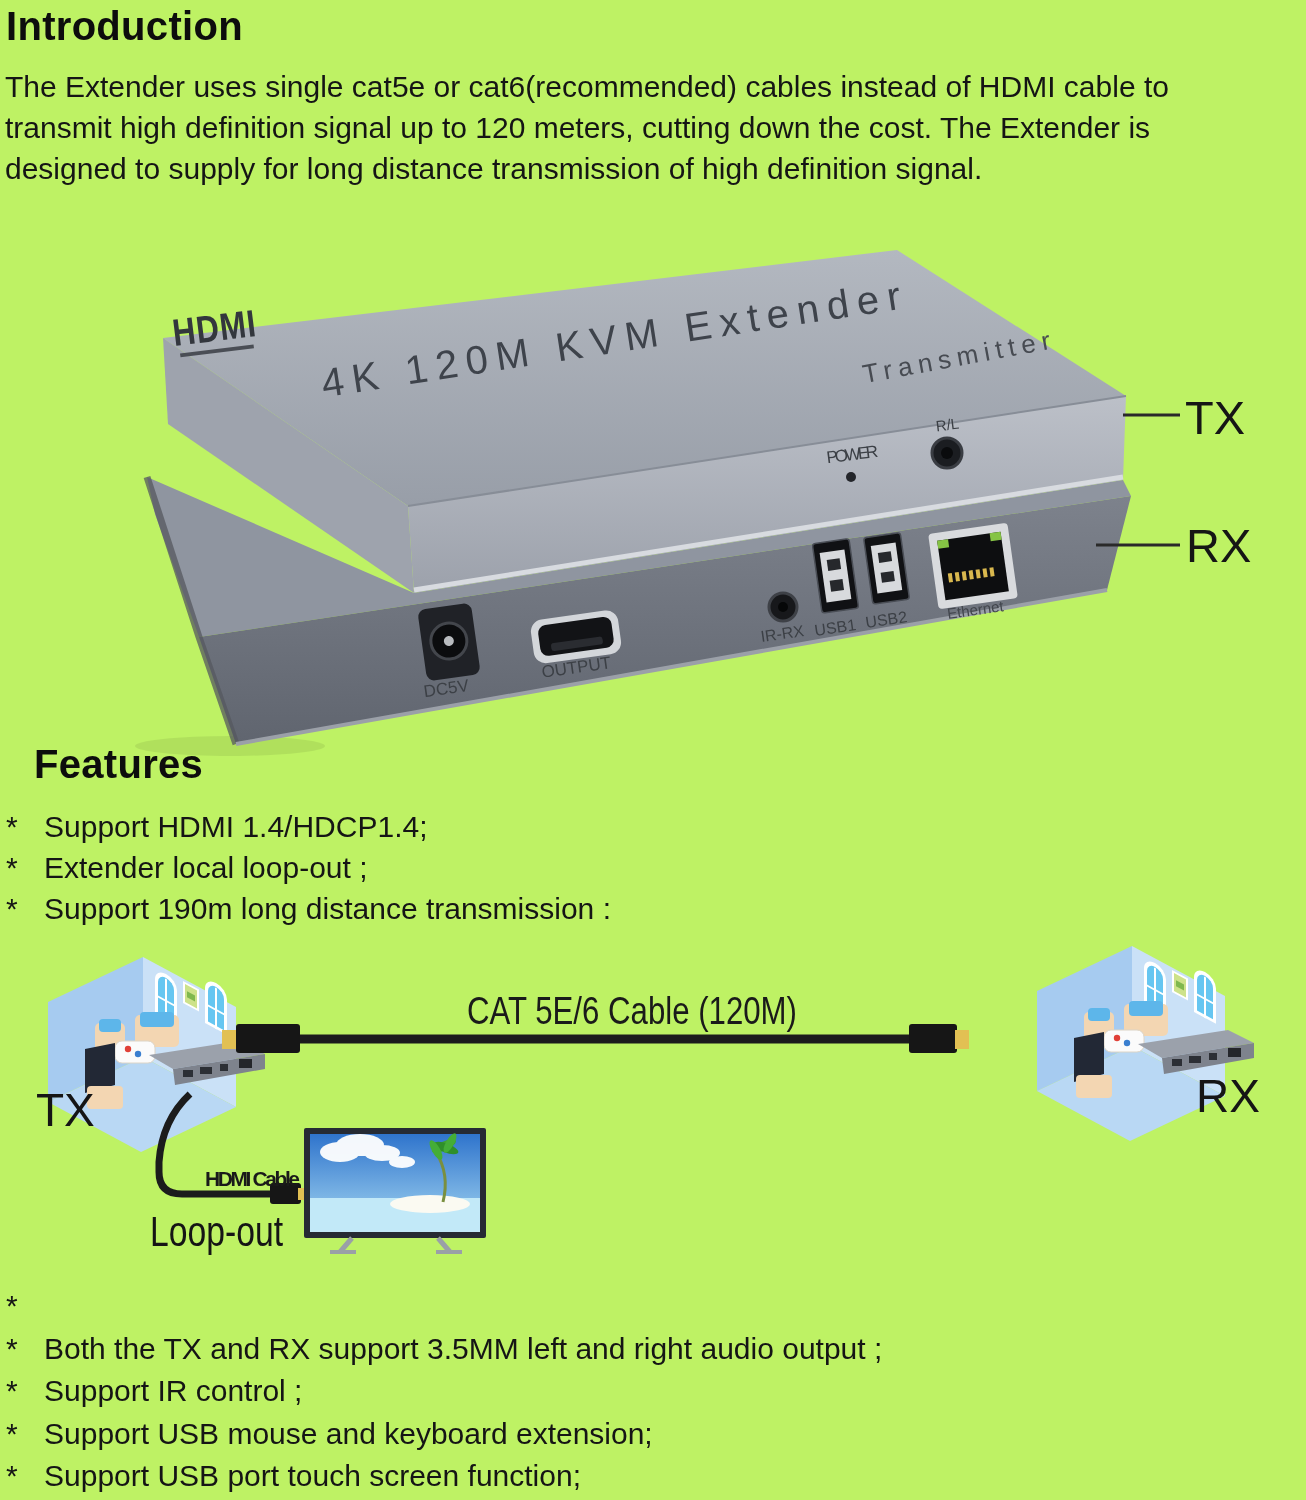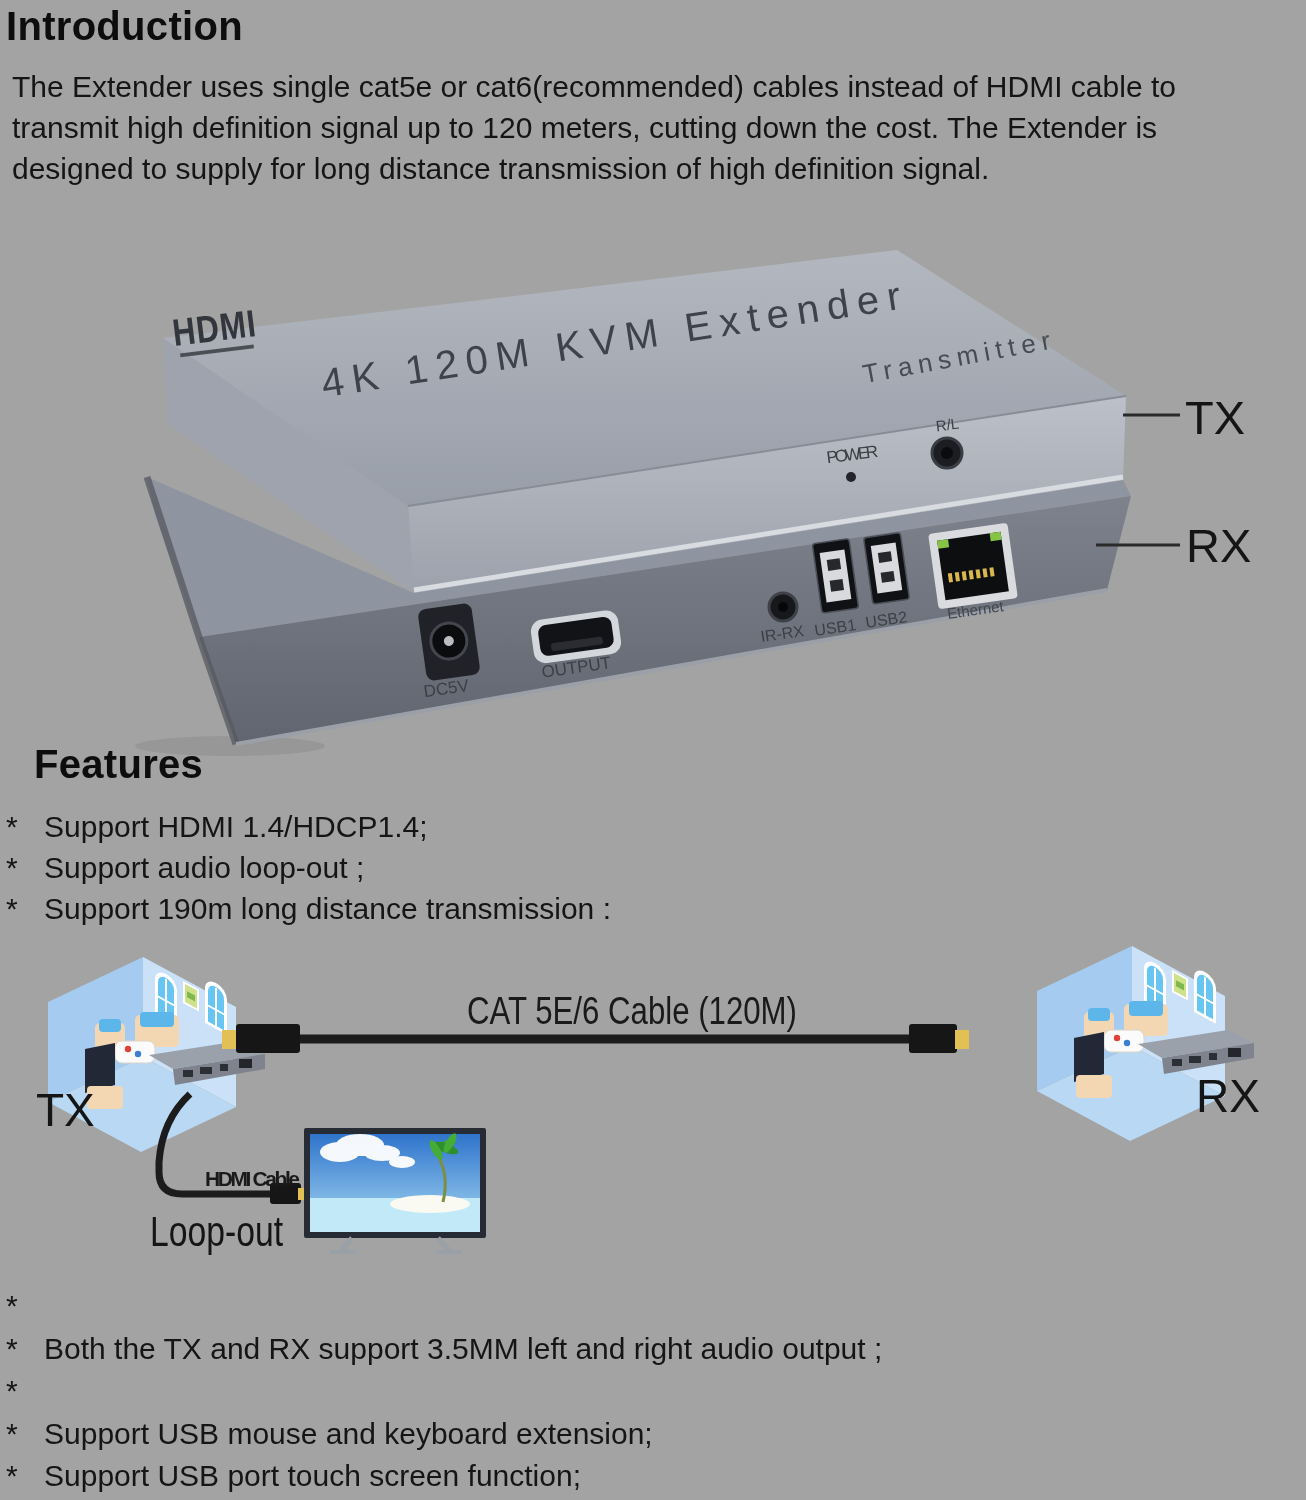--- a/index.html
+++ b/index.html
@@ -1,35 +1,35 @@
 <!DOCTYPE html>
 <html><head>
 <meta charset="utf-8">
 <style>
   html,body{margin:0;padding:0;background:#fff;}
-  .page{position:relative;width:1306px;height:1500px;background:#a3a3a3;overflow:hidden;
+  .page{position:relative;width:1306px;height:1500px;background:#bef264;overflow:hidden;
         font-family:"Liberation Sans","DejaVu Sans",sans-serif;color:#111;}
   .abs{position:absolute;}
   .h-main{font-size:40px;font-weight:bold;color:#0d0d0d;letter-spacing:0.3px;}
   .para{white-space:pre;font-size:30px;line-height:41px;color:#151515;}
   .feat{list-style:none;margin:0;padding:0;font-size:30px;color:#151515;}
   .feat li{display:flex;white-space:pre;}
   .feat .star{flex:0 0 38px;width:38px;}
   .l41 li{line-height:41px;}
   .l425 li{line-height:42.5px;}
   svg{display:block;}
   svg text{font-family:"Liberation Sans","DejaVu Sans",sans-serif;}
 </style>
 </head>
 <body>
 
 <div class="page">
 
   <div class="abs h-main" style="left:6px;top:4px;">Introduction</div>
-  <div class="abs para" style="left:12px;top:66px;">The Extender uses single cat5e or cat6(recommended) cables instead of HDMI cable to
+  <div class="abs para" style="left:5px;top:66px;">The Extender uses single cat5e or cat6(recommended) cables instead of HDMI cable to
 transmit high definition signal up to 120 meters, cutting down the cost. The Extender is
 designed to supply for long distance transmission of high definition signal.</div>
 
   <svg class="abs" style="left:0;top:0;" width="1306" height="1500" viewBox="0 0 1306 1500">
     <defs>
       <linearGradient id="gTop" x1="0" y1="0" x2="0" y2="1">
         <stop offset="0" stop-color="#b3b8c0"></stop>
           <stop offset="1" stop-color="#989ea8"></stop>
       </linearGradient>
       <linearGradient id="gFront" x1="0" y1="0" x2="0" y2="1">
@@ -229,25 +229,25 @@
           <rect x="436" y="1250" width="26" height="4" fill="#9aa0a7"></rect>
         </g>
       </g>
     </g>
   </svg>
 
   <div class="abs h-main" style="left:6px;top:742px;margin-left:28px;">Features</div>
 
   <ul class="abs feat l41" style="left:6px;top:806px;">
     <li><span class="star">*</span><span>Support HDMI 1.4/HDCP1.4;</span></li>
-    <li><span class="star">*</span><span>Support audio loop-out ;</span></li>
+    <li><span class="star">*</span><span>Extender local loop-out ;</span></li>
     <li><span class="star">*</span><span>Support 190m long distance transmission :</span></li>
   </ul>
 
   <ul class="abs feat l425" style="left:6px;top:1285px;">
     <li><span class="star">*</span></li>
     <li><span class="star">*</span><span>Both the TX and RX support 3.5MM left and right audio output ;</span></li>
-    <li><span class="star">*</span></li>
+    <li><span class="star">*</span><span>Support IR control ;</span></li>
     <li><span class="star">*</span><span>Support USB mouse and keyboard extension;</span></li>
     <li><span class="star">*</span><span>Support USB port touch screen function;</span></li>
   </ul>
 
 </div>
 
 </body></html>

